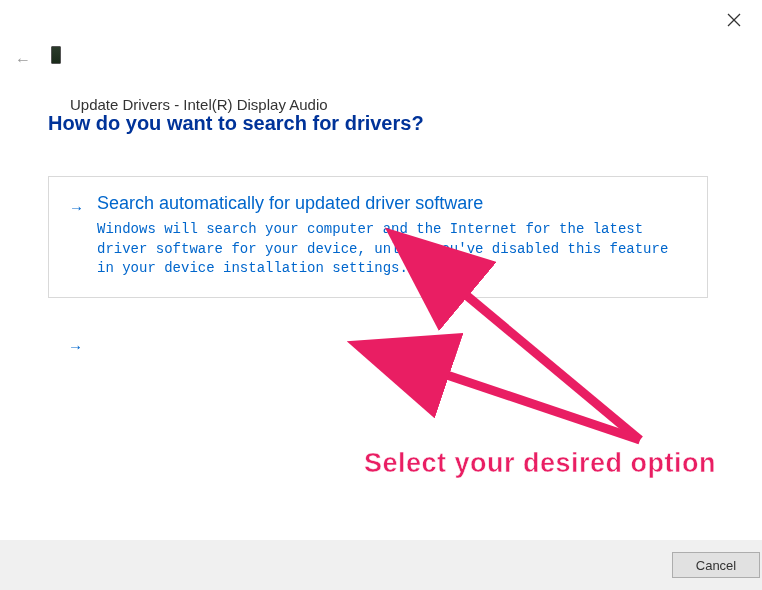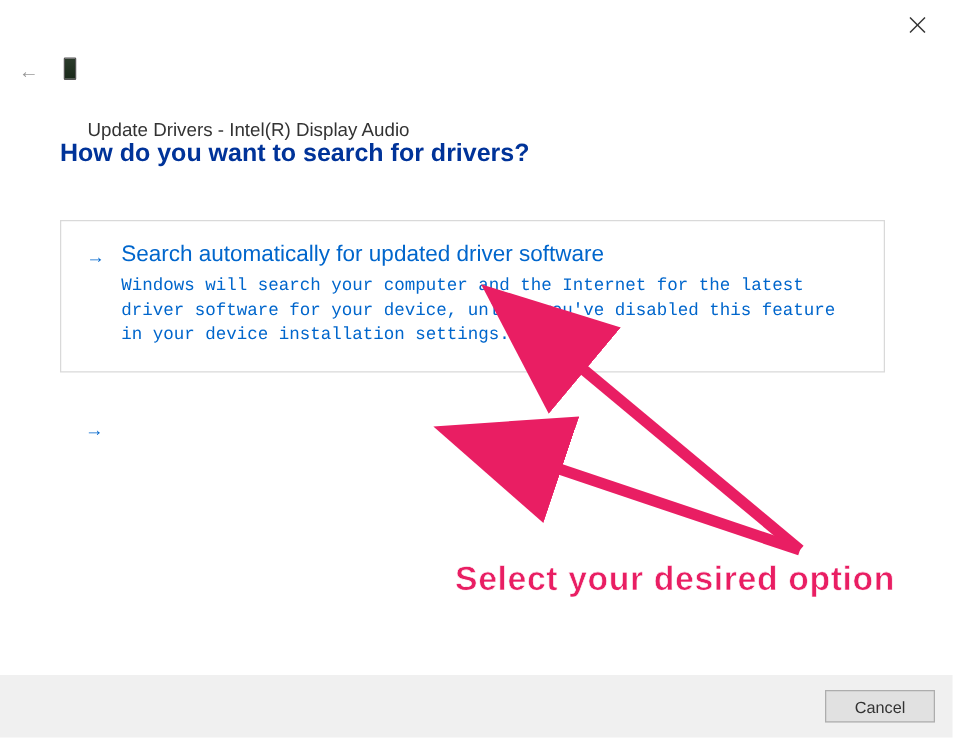--- a/index.html
+++ b/index.html
@@ -115,21 +115,21 @@
     .button-bar {
       position: absolute;
       bottom: 0;
       left: 0;
       width: 762px;
       height: 50px;
       background: #f0f0f0;
       display: flex;
       align-items: center;
       justify-content: flex-end;
-      padding-right: 14px;
+      padding-right: 2px;
     }
     .cancel-btn {
       width: 88px;
       height: 26px;
       background: #e1e1e1;
       border: 1px solid #adadad;
       font-size: 13px;
       color: #333;
       cursor: pointer;
     }

